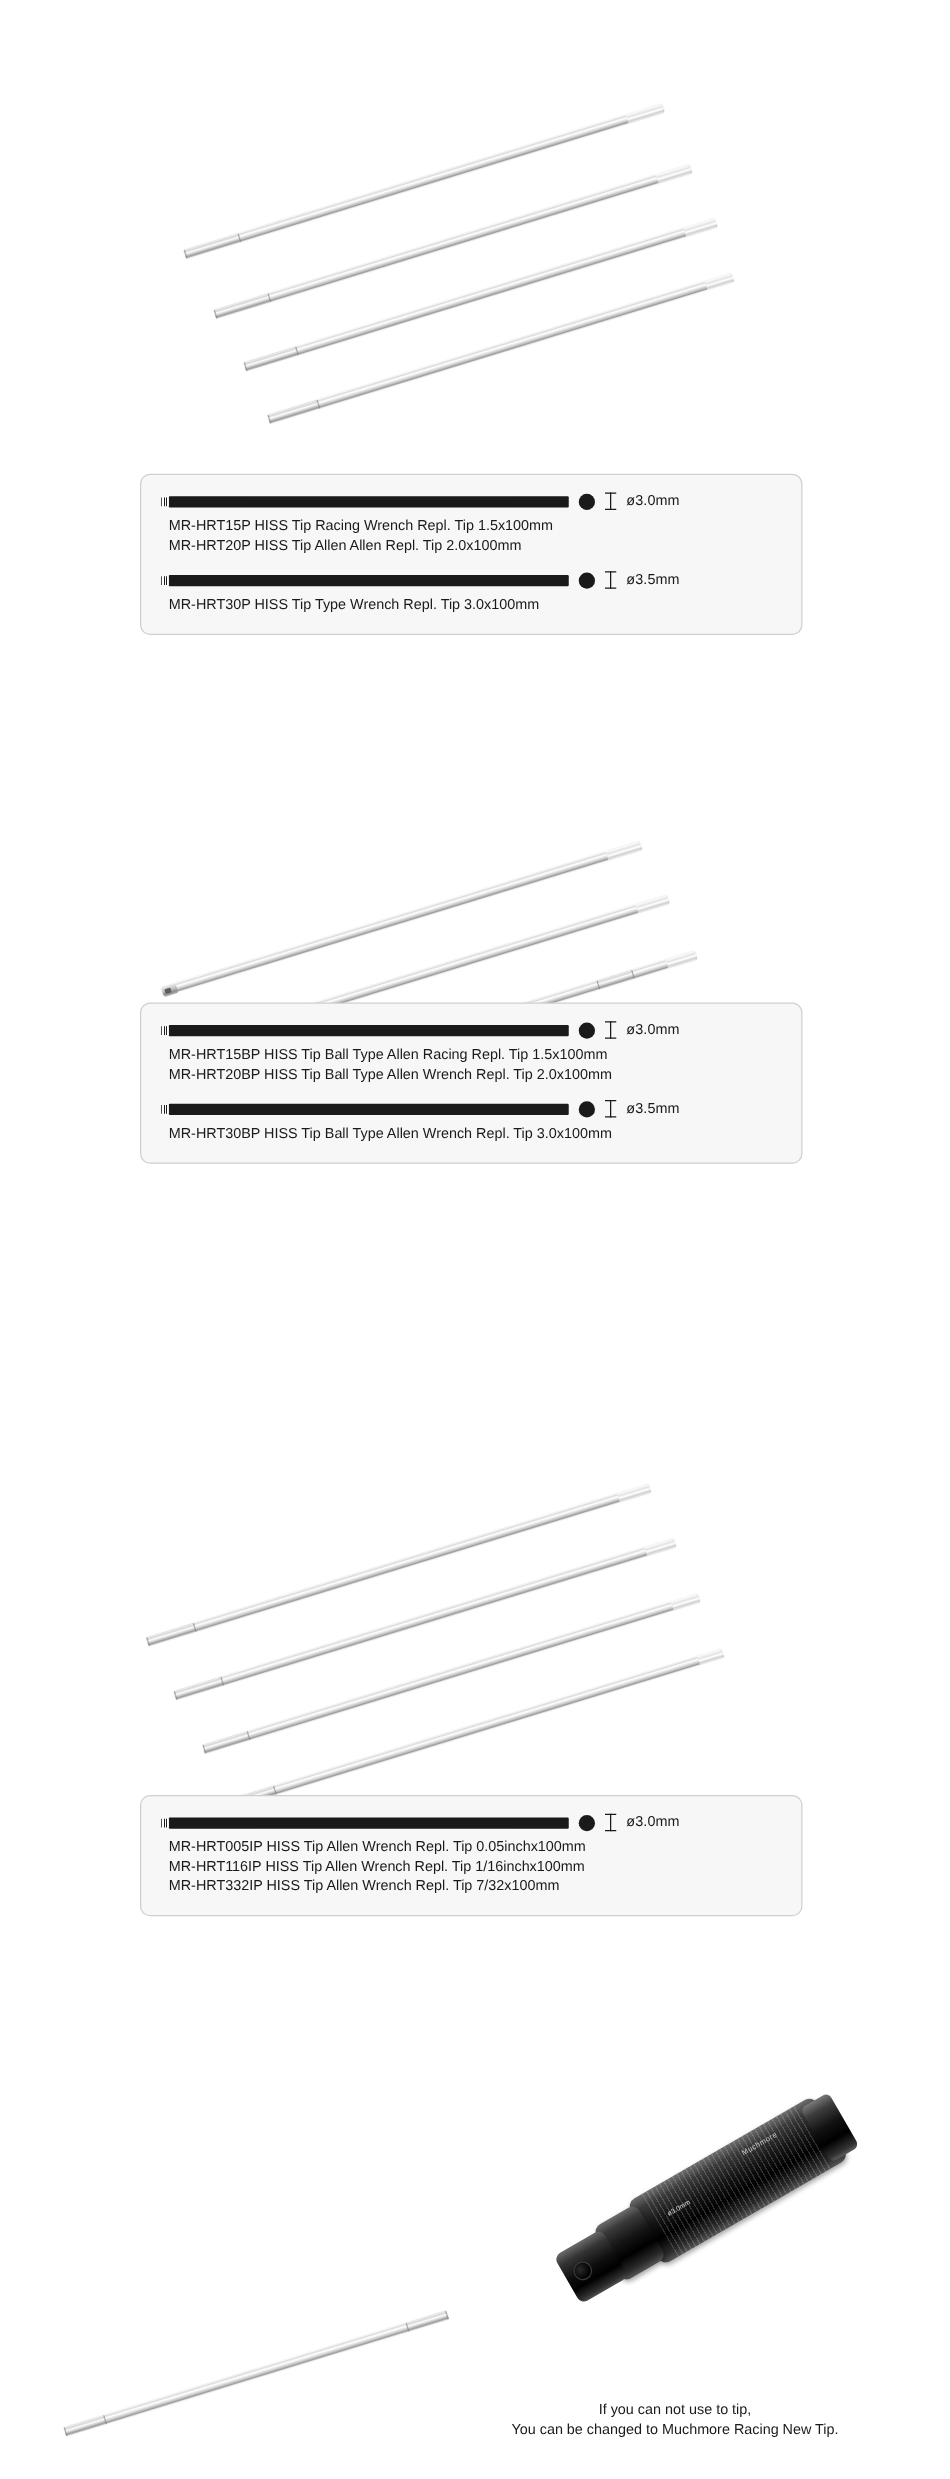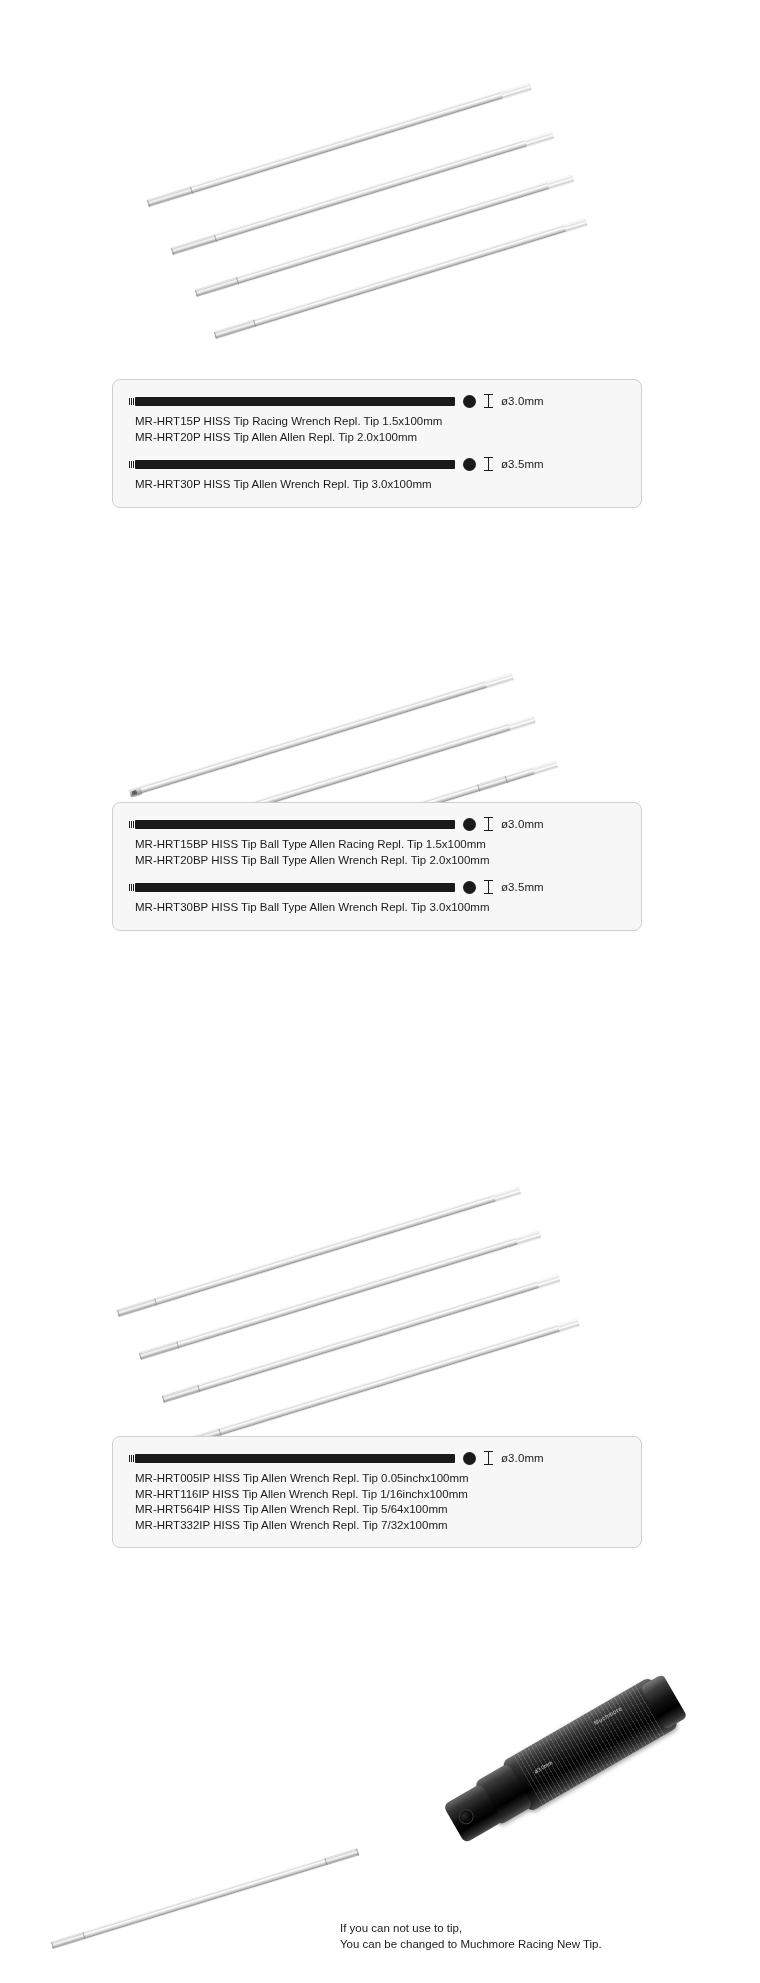--- a/index.html
+++ b/index.html
@@ -202,20 +202,21 @@
     color: #ddd;
     white-space: nowrap;
   }
 
   .footnote {
     position: absolute;
     font-size: 11.5px;
     line-height: 16px;
     color: #1a1a1a;
     white-space: pre-line;
+    text-align: center;
   }
 </style>
 </head>
 <body>
 
 <div class="section">
 
   <div class="photo" style="position:absolute; left:0; top:0; width:760px; height:290px;">
 
     <div class="shaft" style="left:148px; top:200px; width:400px; transform:rotate(-17deg);">
@@ -250,21 +251,21 @@
       </ul>
     </div>
     <div class="card-group">
       <div class="card-row">
         <span class="icon-wrench" style="width:320px;"></span>
         <span class="icon-ball"></span>
         <span class="dim"></span>
         <span class="dim-label">ø3.5mm</span>
       </div>
       <ul class="card-list">
-        <li>MR-HRT30P HISS Tip Allen Wrench Repl. Tip 3.0x100mm</li>
+        <li>MR-HRT30P HISS Tip Type Wrench Repl. Tip 3.0x100mm</li>
       </ul>
     </div>
   </div>
 </div>
 
 <div class="section">
 
   <div class="photo" style="position:absolute; left:0; top:590px; width:760px; height:290px;">
     <div class="shaft" style="left:130px; top:200px; width:400px; transform:rotate(-17deg);">
       <div class="hexend" style="left:0;"></div>
@@ -338,21 +339,20 @@
     <div class="card-group" style="margin-top:0;">
       <div class="card-row">
         <span class="icon-wrench" style="width:320px;"></span>
         <span class="icon-ball"></span>
         <span class="dim"></span>
         <span class="dim-label">ø3.0mm</span>
       </div>
       <ul class="card-list">
         <li>MR-HRT005IP HISS Tip Allen Wrench Repl. Tip 0.05inchx100mm</li>
         <li>MR-HRT116IP HISS Tip Allen Wrench Repl. Tip 1/16inchx100mm</li>
-        <li>MR-HRT564IP HISS Tip Allen Wrench Repl. Tip 5/64x100mm</li>
         <li>MR-HRT332IP HISS Tip Allen Wrench Repl. Tip 7/32x100mm</li>
       </ul>
     </div>
   </div>
 </div>
 
 <div class="section">
 
   <div class="photo" style="position:absolute; left:0; top:1600px; width:760px; height:383px;">
 

